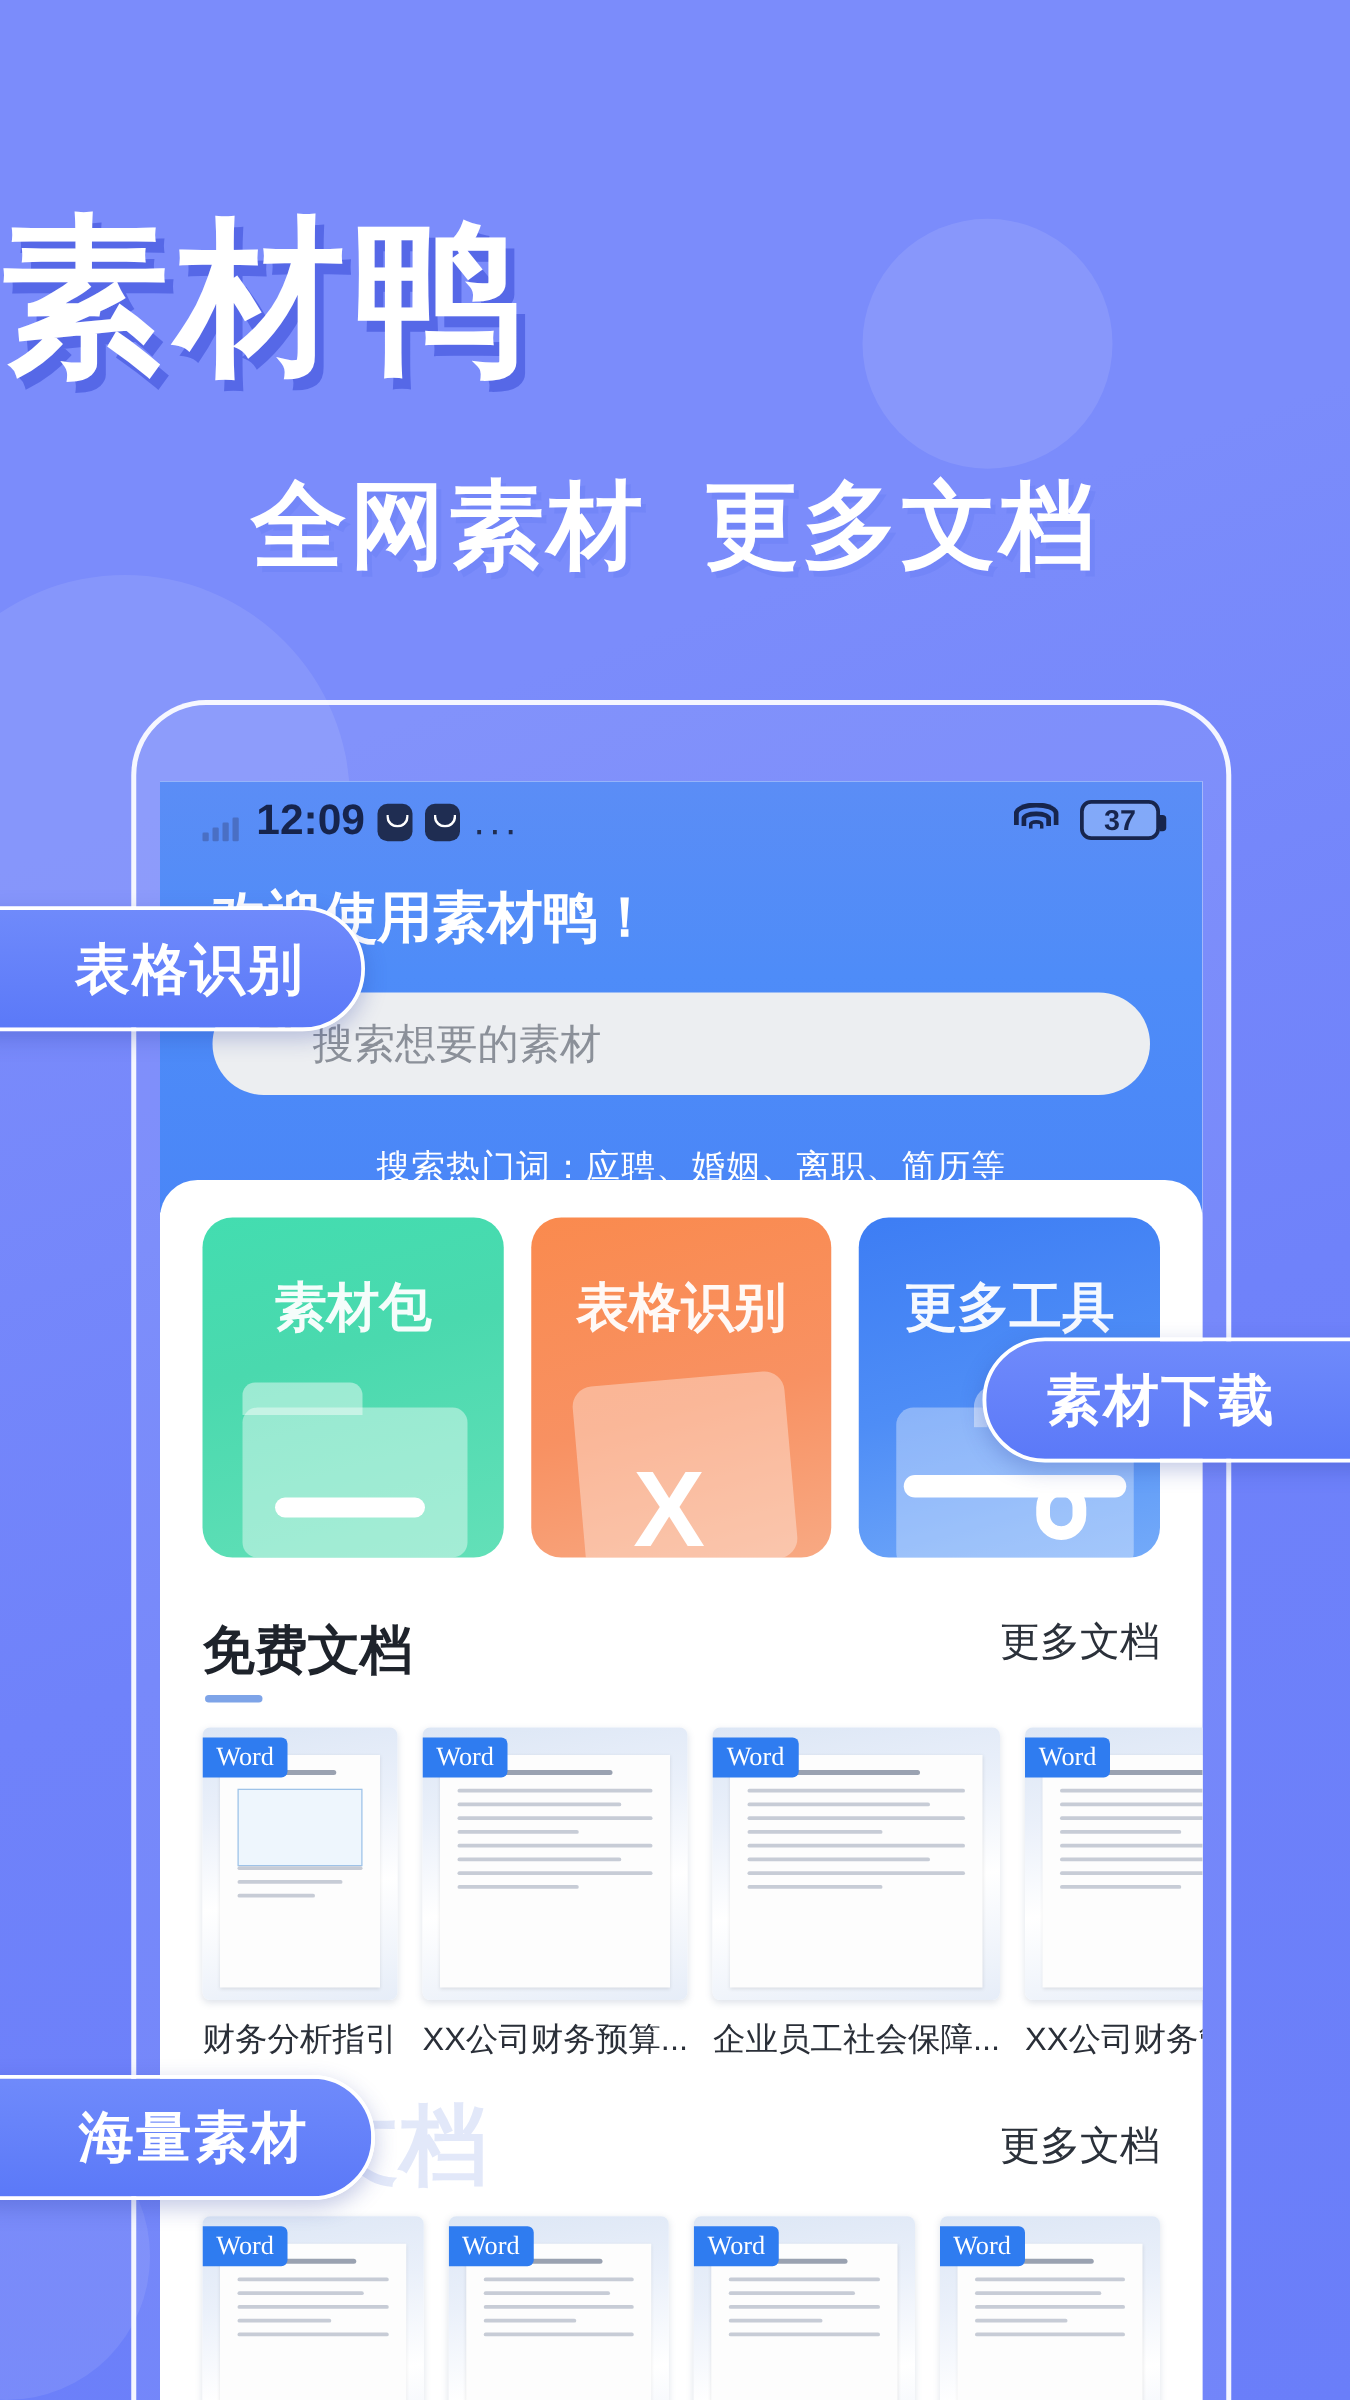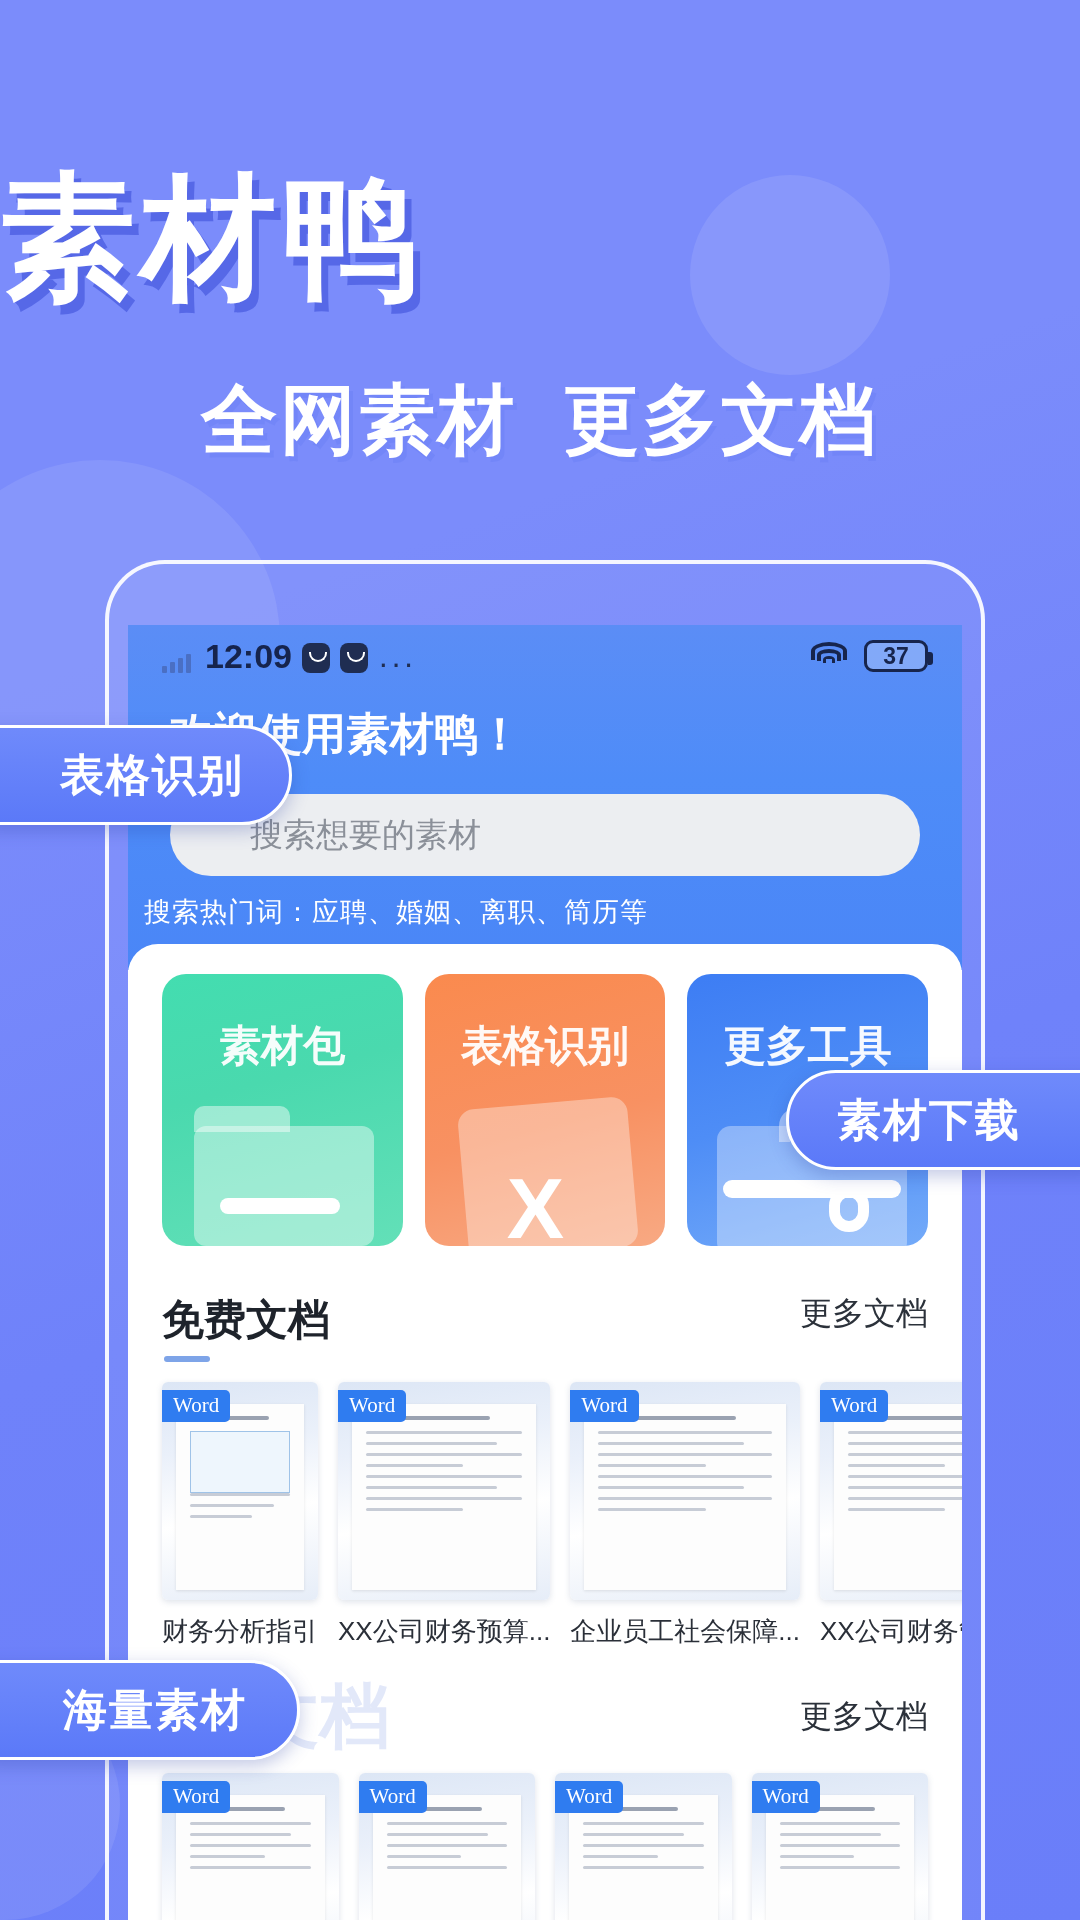--- a/index.html
+++ b/index.html
@@ -120,21 +120,21 @@
     width: 12px; height: 3.5px; background: #999ea7; border-radius: 2px;
     transform: rotate(45deg);
   }
   #search-input {
     border: none; background: transparent; outline: none;
     font-size: 33px; color: #8b9099; width: 100%;
     font-family: "Liberation Sans", sans-serif;
   }
   #search-input::placeholder { color: #8b9099; }
   #hot-words {
-    margin-top: 18px; text-align: left;
+    margin-top: 39px; text-align: center;
     font-size: 27px; color: #ffffff; letter-spacing: 1px; padding-left: 16px;
   }
 
   
   #content-sheet {
     position: relative;
     margin-top: -26px;
     background: #ffffff;
     border-radius: 30px 30px 0 0;
     padding: 30px 34px 0 34px;

